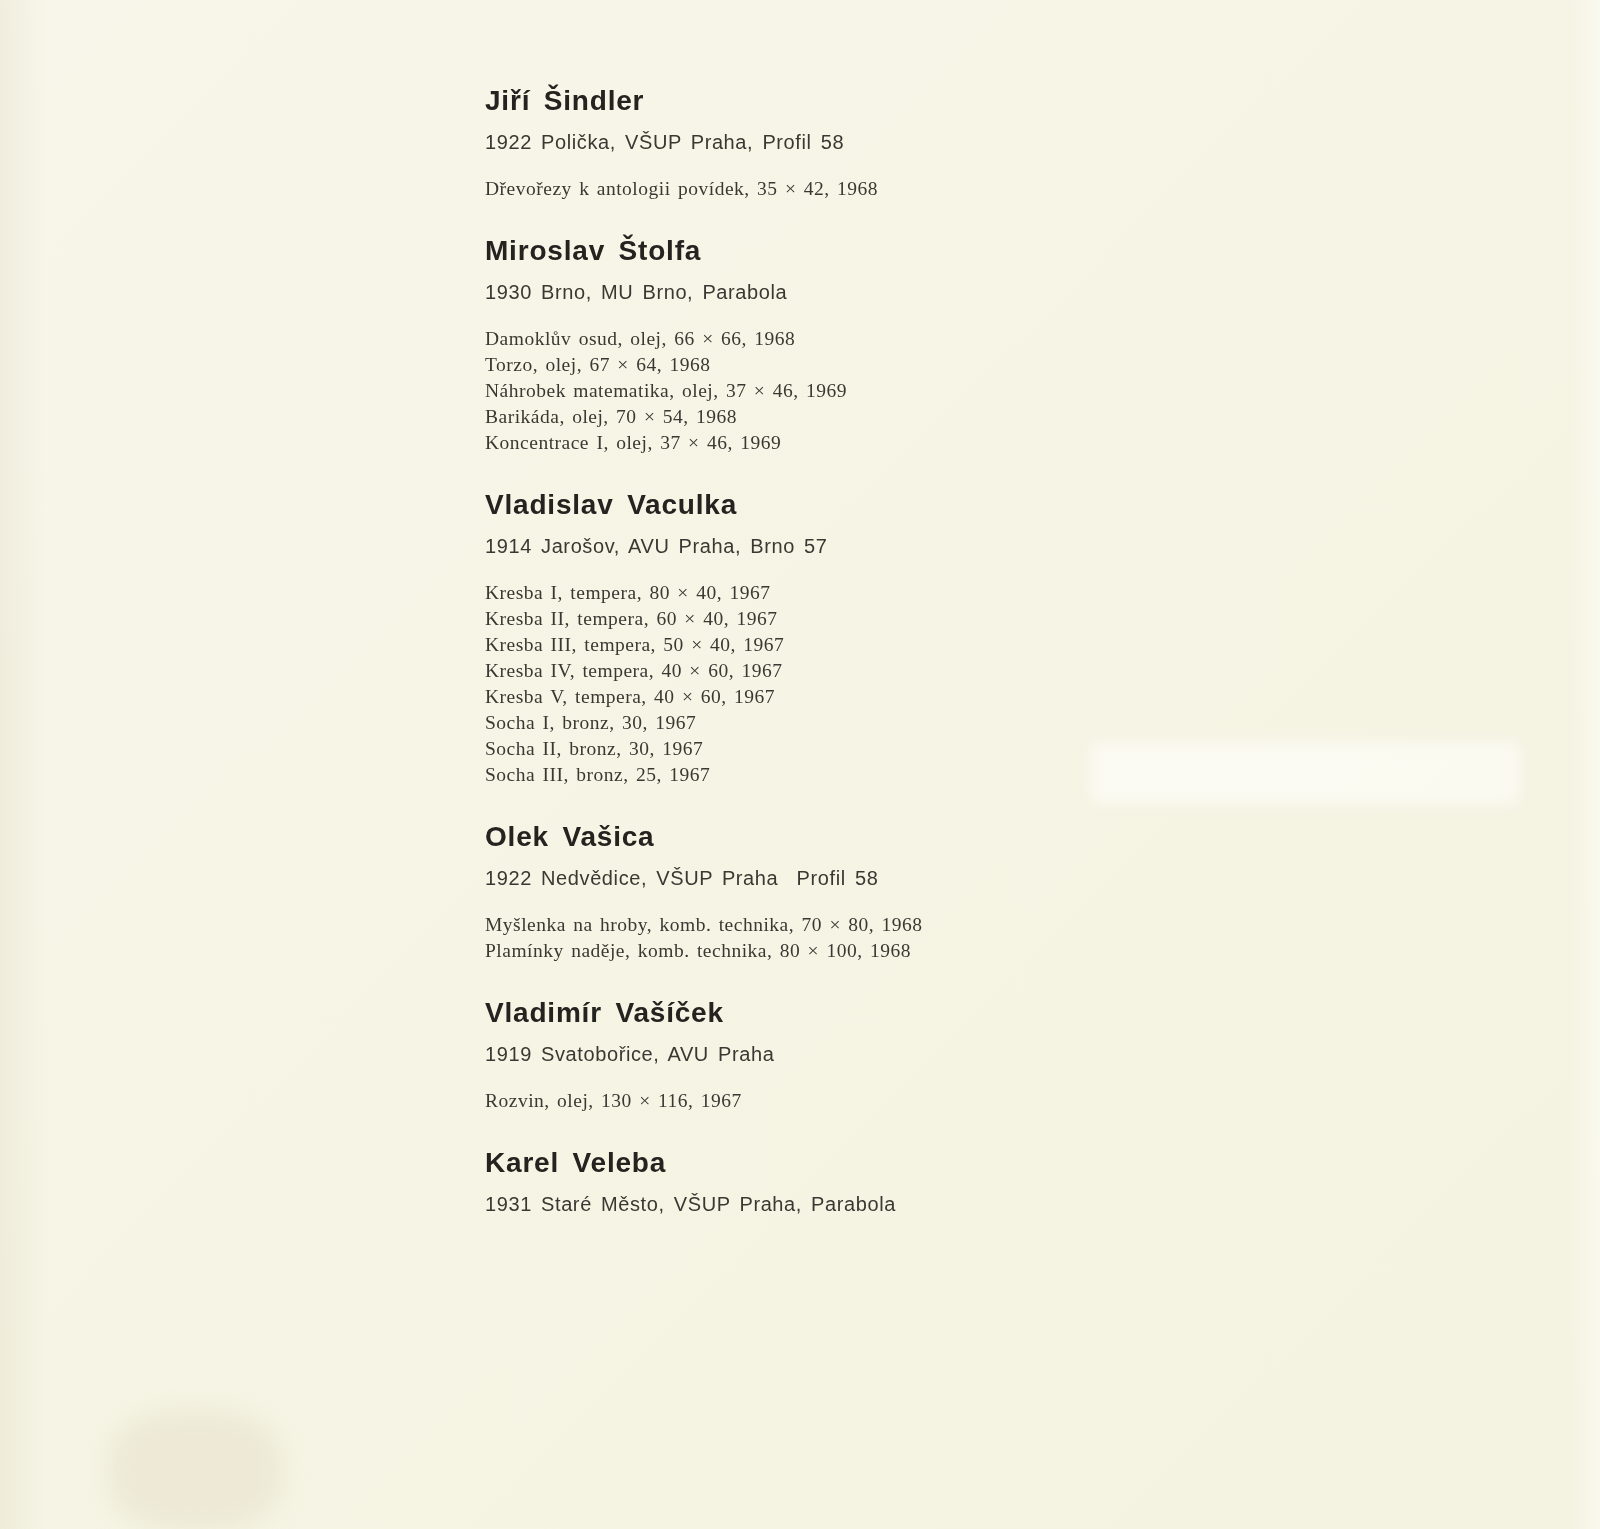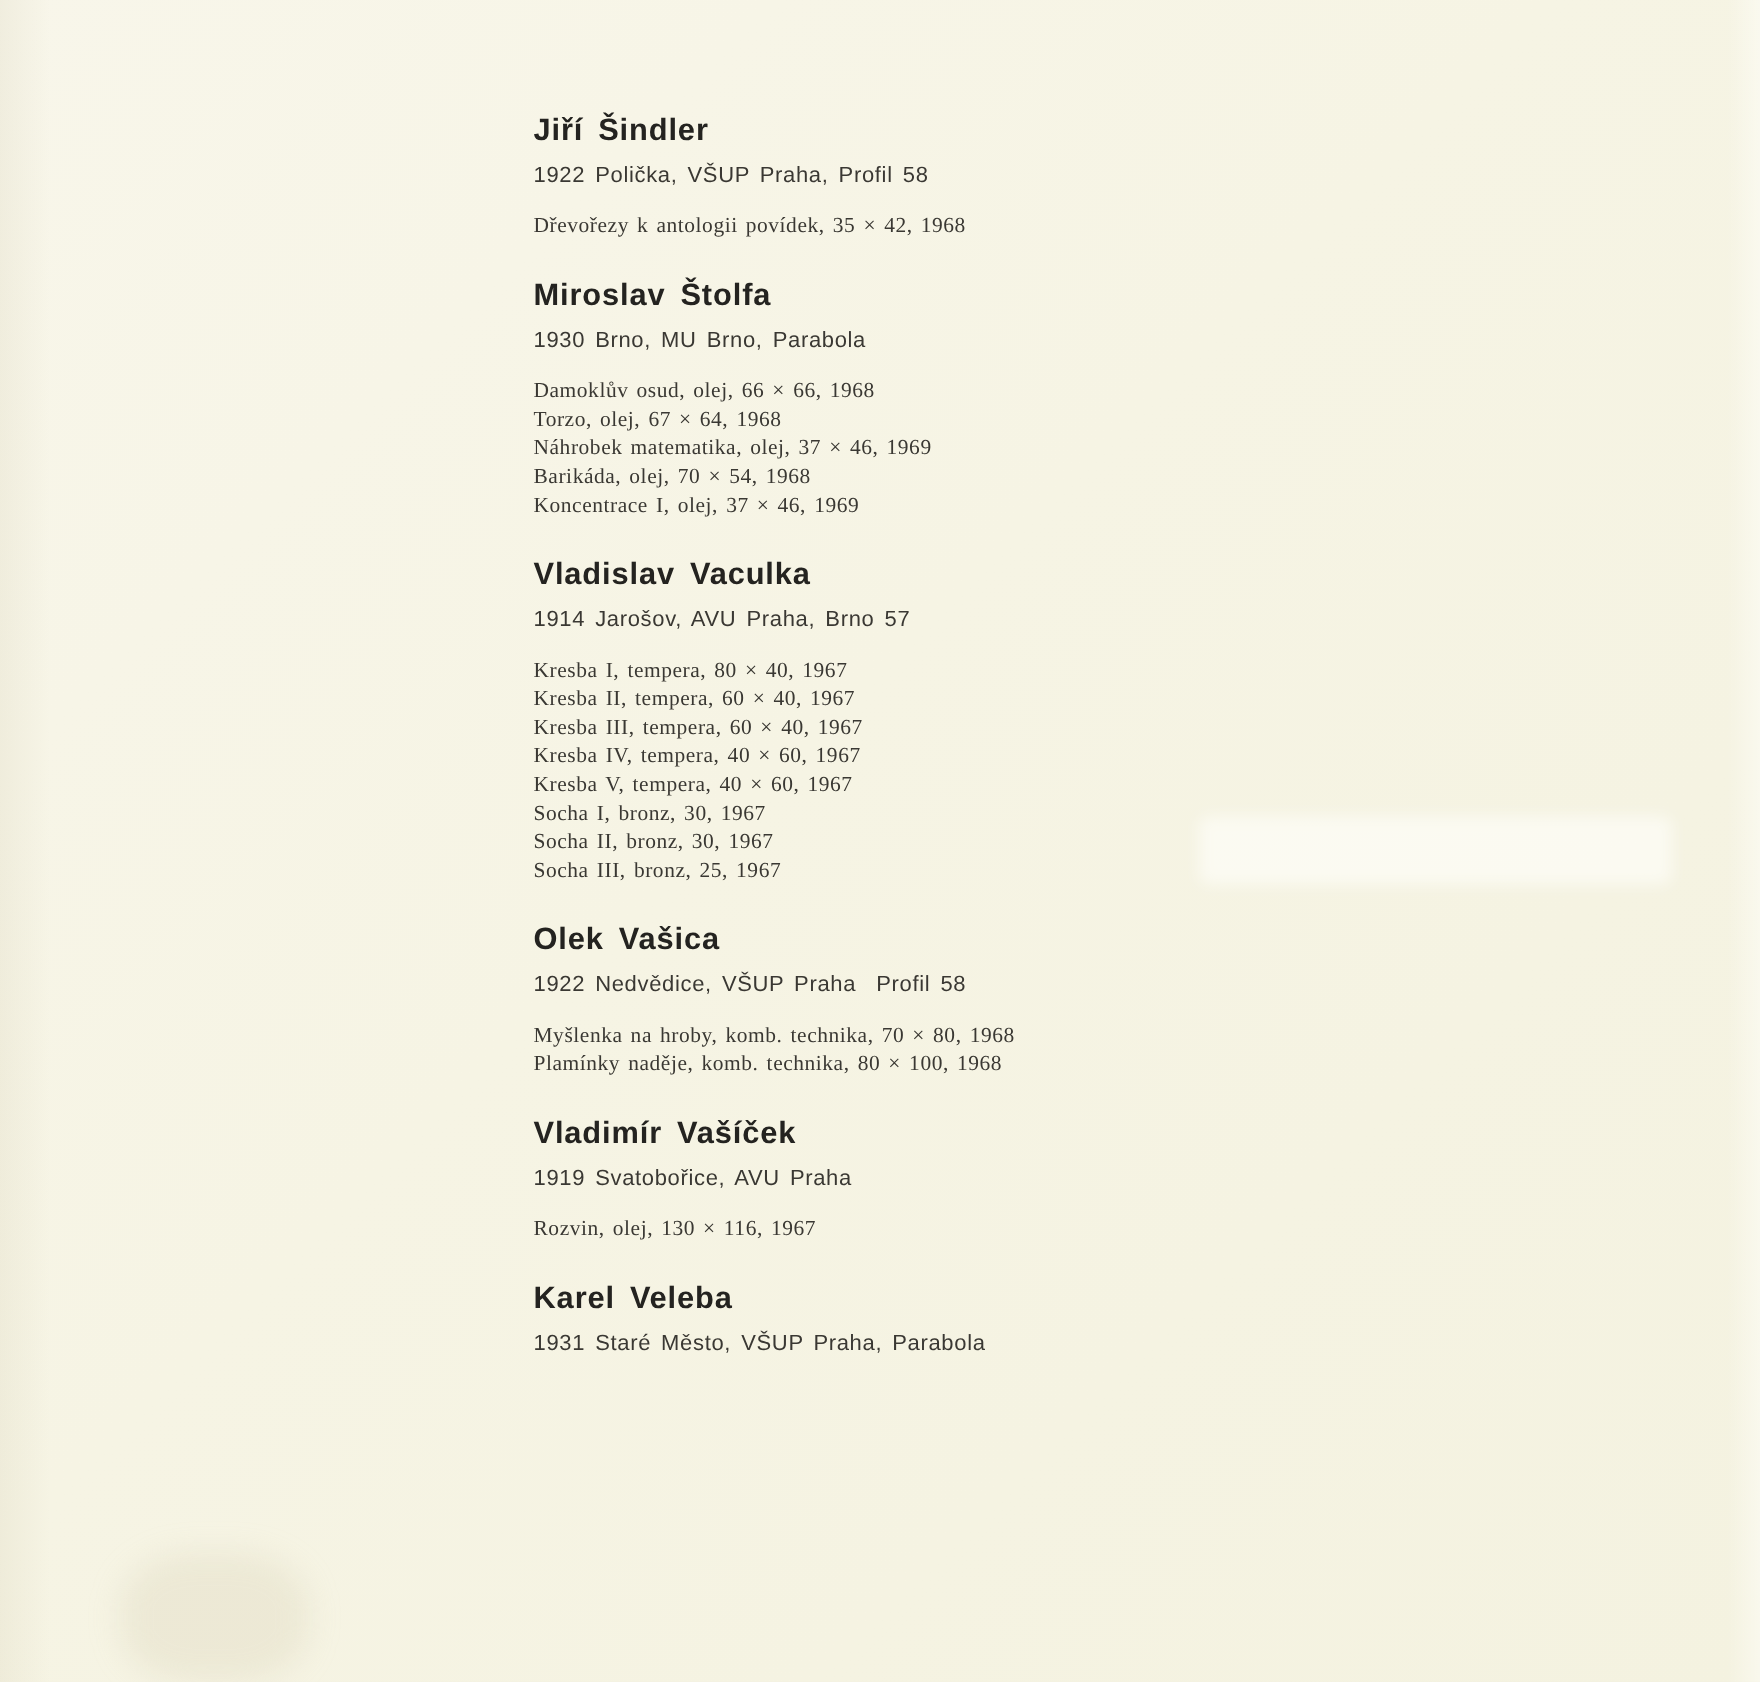--- a/index.html
+++ b/index.html
@@ -41,21 +41,21 @@
   .artifact-smudge {
     position: absolute; left: 110px; top: 1412px; width: 170px; height: 117px;
     background: rgba(206,195,162,0.22);
     filter: blur(14px);
     border-radius: 40%;
     pointer-events: none;
   }
   .content {
     position: absolute;
     left: 485px;
-    top: 101px;
+    top: 84px;
     width: 900px;
     color: var(--ink);
   }
   .artist-section { margin-bottom: 32px; }
   .artist-name {
     font-size: 28px;
     line-height: 34px;
     font-weight: 700;
     letter-spacing: 0.8px;
     word-spacing: 5px;
@@ -111,21 +111,21 @@
         <p class="work">Koncentrace I, olej, 37 × 46, 1969</p>
       </div>
     </section>
 
     <section class="artist-section">
       <h2 class="artist-name">Vladislav Vaculka</h2>
       <p class="artist-bio">1914 Jarošov, AVU Praha, Brno 57</p>
       <div class="works">
         <p class="work">Kresba I, tempera, 80 × 40, 1967</p>
         <p class="work">Kresba II, tempera, 60 × 40, 1967</p>
-        <p class="work">Kresba III, tempera, 60 × 40, 1967</p>
+        <p class="work">Kresba III, tempera, 50 × 40, 1967</p>
         <p class="work">Kresba IV, tempera, 40 × 60, 1967</p>
         <p class="work">Kresba V, tempera, 40 × 60, 1967</p>
         <p class="work">Socha I, bronz, 30, 1967</p>
         <p class="work">Socha II, bronz, 30, 1967</p>
         <p class="work">Socha III, bronz, 25, 1967</p>
       </div>
     </section>
 
     <section class="artist-section">
       <h2 class="artist-name">Olek Vašica</h2>

